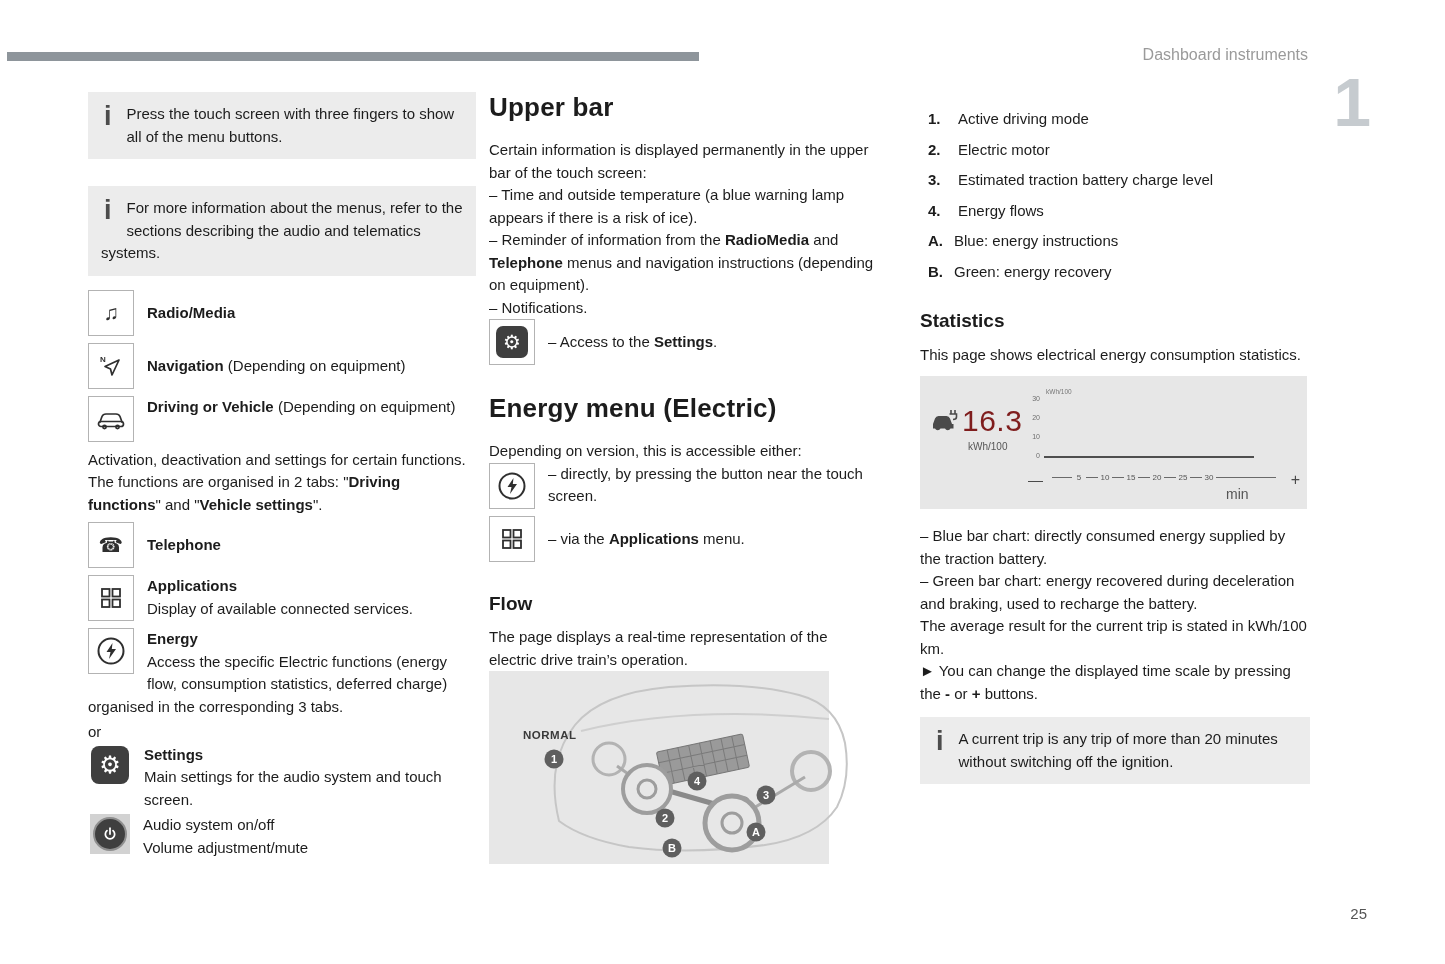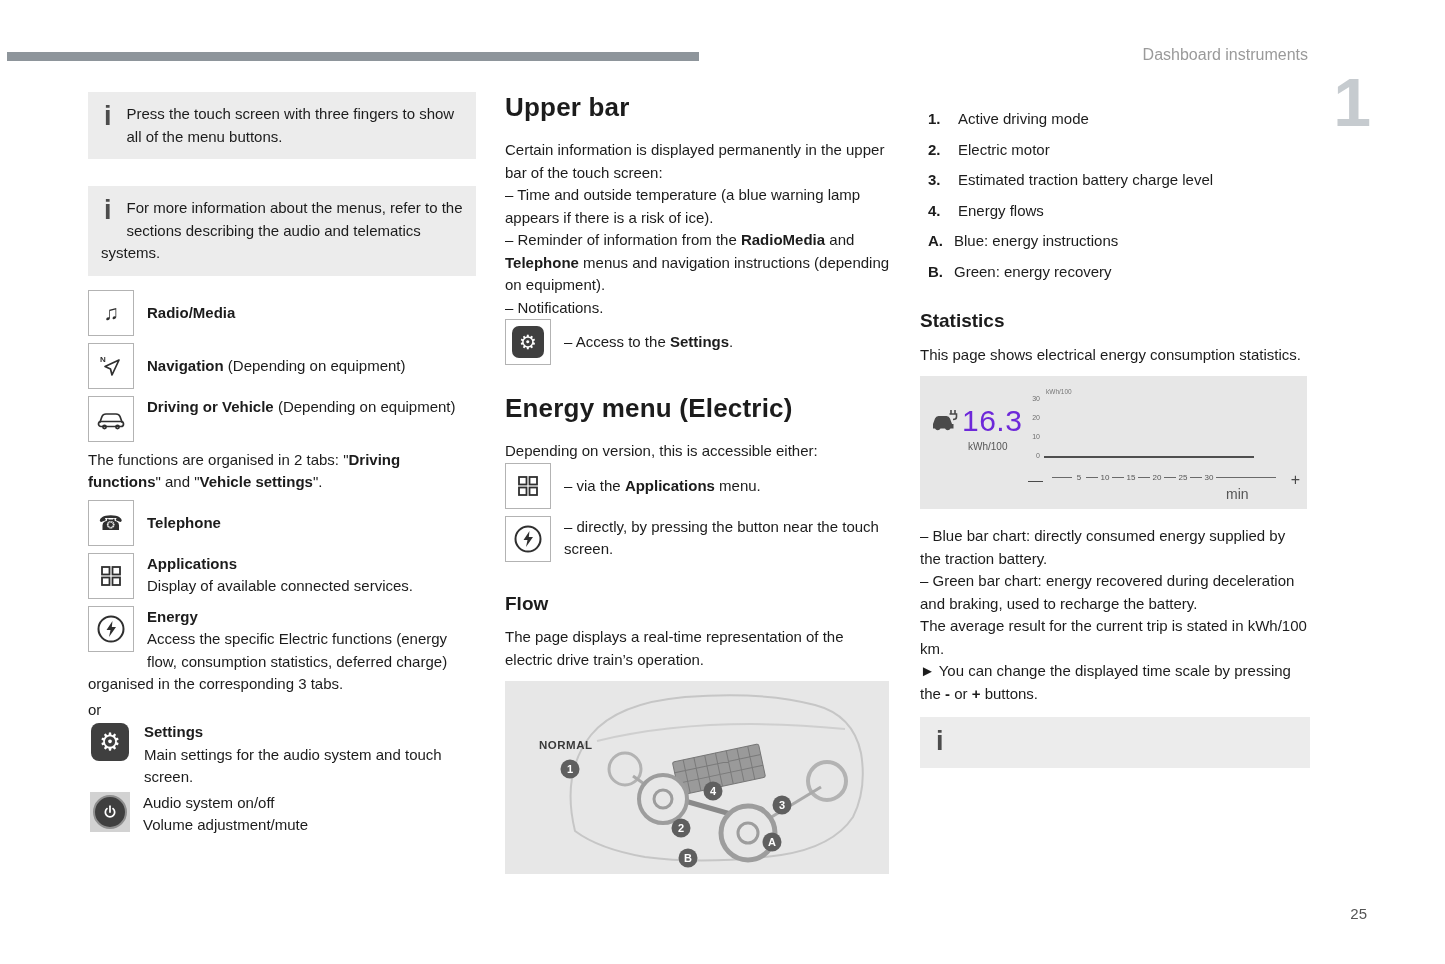--- a/index.html
+++ b/index.html
@@ -3,21 +3,21 @@
 <meta charset="utf-8">
 <style>
   html,body{margin:0;padding:0;}
   body{width:1445px;height:964px;background:#ffffff;font-family:"Liberation Sans","DejaVu Sans",sans-serif;color:#1c1c1c;position:relative;overflow:hidden;font-size:15px;}
   .top-rule{position:absolute;left:7px;top:52px;width:692px;height:9px;background:#8e959b;}
   .header-title{position:absolute;top:46px;right:137px;font-size:16px;color:#9a9a9a;}
   .chapter-num{position:absolute;top:68px;right:74px;font-size:68px;font-weight:bold;color:#c6cbcf;line-height:1;}
   .page-number{position:absolute;top:905px;right:78px;font-size:15px;color:#555;}
   .col{position:absolute;line-height:1.5;}
   .col-left{left:88px;top:92px;width:388px;}
-  .col-mid{left:505px;top:88px;width:385px;}
+  .col-mid{left:489px;top:88px;width:385px;}
   .col-right{left:920px;top:100px;width:390px;}
   b{font-weight:bold;}
   .info-box{background:#ececec;padding:11px 13px;overflow:hidden;}
   .info-i{float:left;font-size:27px;font-weight:bold;color:#4c4c4c;line-height:0.95;margin:1px 15px 2px 3px;}
   .mb27{margin-bottom:27px;}
   .mb14{margin-bottom:14px;}
   h1.doc{clear:both;font-size:26px;margin:0 0 12px;letter-spacing:.2px;}
   h2.doc{clear:both;font-size:19px;margin:24px 0 8px;}
   .para{clear:both;margin:0;}
   .mb10{margin-bottom:2px;}
@@ -29,25 +29,25 @@
   .icon-power-box{float:left;clear:left;width:40px;height:40px;background:#d2d2d2;display:flex;align-items:center;justify-content:center;margin:0 13px 4px 2px;}
   .power-circle{width:30px;height:30px;border-radius:50%;background:#3f3f3f;border:2px solid #8f8f8f;display:flex;align-items:center;justify-content:center;}
   .glyph{color:#2f2f2f;}
   .glyph-music{font-size:21px;}
   .glyph-phone{font-size:20px;}
   .blocklabel{display:block;}
   .vc{padding-top:12px;}
   .num-item{margin:8px;}
   .num{font-weight:bold;display:inline-block;width:30px;}
   .ab-item .num{width:26px;}
-  .flow-image{position:relative;width:384px;height:193px;background:#e7e7e7;margin-top:10px;}
+  .flow-image{position:relative;width:340px;height:193px;background:#e7e7e7;}
   svg text{font-family:"Liberation Sans","DejaVu Sans",sans-serif;}
   .stats-image{position:relative;width:387px;height:133px;background:#e7e7e7;margin:10px 0 16px;}
   .stats-left{position:absolute;left:10px;top:30px;display:flex;align-items:flex-start;}
-  .avg-value{font-size:30px;color:#6d28d9;letter-spacing:.5px;line-height:1;}
+  .avg-value{font-size:30px;color:#7f1d1d;letter-spacing:.5px;line-height:1;}
   .avg-unit{font-size:10px;color:#555;margin:3px 0 0 6px;}
   .ev-icon{margin:2px 2px 0 0;}
   .stats-ylabel{position:absolute;left:126px;top:11px;font-size:6.5px;color:#777;}
   .stats-yaxis{position:absolute;left:96px;top:19px;width:24px;height:64px;display:flex;flex-direction:column;justify-content:space-between;align-items:flex-end;font-size:7px;color:#6e6e6e;line-height:1;}
   .stats-plot{position:absolute;left:124px;top:22px;width:210px;height:60px;border-bottom:2px solid #4f4f4f;display:flex;align-items:flex-end;gap:12px;padding-left:10px;box-sizing:border-box;}
   .bar-group{display:flex;align-items:flex-end;}
   .bar{width:10px;}
   .bar-light{background:#d4d4d4;}
   .bar-dark{background:#8e8e8e;width:8px;margin-left:-2px;}
   .stats-scale{position:absolute;left:108px;top:92px;width:272px;height:20px;}
@@ -102,20 +102,21 @@
           <path d="M4 14 L6 8.5 Q7 6 10 6 h10 Q23 6 24 8.5 L26 14"></path>
           <rect x="2.5" y="13.5" width="25" height="5" rx="2.5"></rect>
           <circle cx="8.5" cy="19" r="1.6"></circle>
             <circle cx="21.5" cy="19" r="1.6"></circle>
         </g>
       </svg>
     </span>
     <div><b>Driving or Vehicle</b><span> (Depending on equipment)</span></div>
   </div>
 
+  <p class="para">Activation, deactivation and settings for certain functions.</p>
   <p class="para mb6"><span>The functions are organised in 2 tabs: "</span><span style="font-weight: bold;">Driving functions</span><span>" and "</span><span style="font-weight: bold;">Vehicle settings</span><span>".</span></p>
 
   <div class="menu-row">
     <span class="iconbox">
         <span class="glyph glyph-phone">☎</span>
       </span>
     <b class="blocklabel vc">Telephone</b>
   </div>
 
   <div class="menu-row">
@@ -182,40 +183,40 @@
         </span>
       </span>
     <div class="vc"><span>– Access to the </span><span style="font-weight: bold;">Settings</span><span>.</span></div>
   </div>
 
   <h1 class="doc" style="margin-top:20px;">Energy menu (Electric)</h1>
   <p class="para">Depending on version, this is accessible either:</p>
 
   <div class="icon-row">
     <span class="iconbox">
+      <svg width="30" height="30" viewBox="0 0 30 30">
+        <circle cx="15" cy="15" r="12.5" fill="none" stroke="#2f2f2f" stroke-width="2"></circle>
+        <path d="M16.5 7 L10.5 16 h4 L13 23 L20 13 h-4.2 Z" fill="#2f2f2f"></path>
+      </svg>
+    </span>
+    <div>– directly, by pressing the button near the touch screen.</div>
+  </div>
+
+  <div class="icon-row">
+    <span class="iconbox">
       <svg width="22" height="22" viewBox="0 0 22 22">
         <g fill="none" stroke="#2f2f2f" stroke-width="1.8">
           <rect x="2" y="2" width="7.5" height="7.5"></rect>
             <rect x="12.5" y="2" width="7.5" height="7.5"></rect>
           <rect x="2" y="12.5" width="7.5" height="7.5"></rect>
             <rect x="12.5" y="12.5" width="7.5" height="7.5"></rect>
         </g>
       </svg>
     </span>
     <div class="vc"><span>– via the </span><span style="font-weight: bold;">Applications</span><span> menu.</span></div>
-  </div>
-
-  <div class="icon-row">
-    <span class="iconbox">
-      <svg width="30" height="30" viewBox="0 0 30 30">
-        <circle cx="15" cy="15" r="12.5" fill="none" stroke="#2f2f2f" stroke-width="2"></circle>
-        <path d="M16.5 7 L10.5 16 h4 L13 23 L20 13 h-4.2 Z" fill="#2f2f2f"></path>
-      </svg>
-    </span>
-    <div>– directly, by pressing the button near the touch screen.</div>
   </div>
 
   <h2 class="doc">Flow</h2>
   <p class="para">The page displays a real-time representation of the electric drive train’s operation.</p>
 
   <div class="flow-image">
     <svg width="384" height="193" viewBox="0 0 384 193">
       <path d="M70,150 Q56,92 86,54 Q112,22 180,16 Q258,10 310,24 Q348,34 356,72 Q362,108 348,136 Q328,166 276,174 Q200,184 140,176 Q94,168 70,150 Z" fill="none" stroke="#c6c6c6" stroke-width="2"></path>
       <path d="M92,60 Q200,34 340,48" fill="none" stroke="#cfcfcf" stroke-width="2"></path>
       <circle cx="120" cy="88" r="16" fill="#e7e7e7" stroke="#b3b3b3" stroke-width="3"></circle>
@@ -338,14 +339,15 @@
     </div>
   </div>
 
   <p class="para">– Blue bar chart: directly consumed energy supplied by the traction battery.</p>
   <p class="para">– Green bar chart: energy recovered during deceleration and braking, used to recharge the battery.</p>
   <p class="para">The average result for the current trip is stated in kWh/100 km.</p>
   <p class="para mb10"><span>► You can change the displayed time scale by pressing the </span><span style="font-weight: bold;">-</span><span> or </span><span style="font-weight: bold;">+</span><span> buttons.</span></p>
 
   <div class="info-box" style="margin-top:12px;">
     <span class="info-i">i</span>
+    <span>A current trip is any trip of more than 20 minutes without switching off the ignition.</span>
   </div>
 </div>
 
 </body></html>

